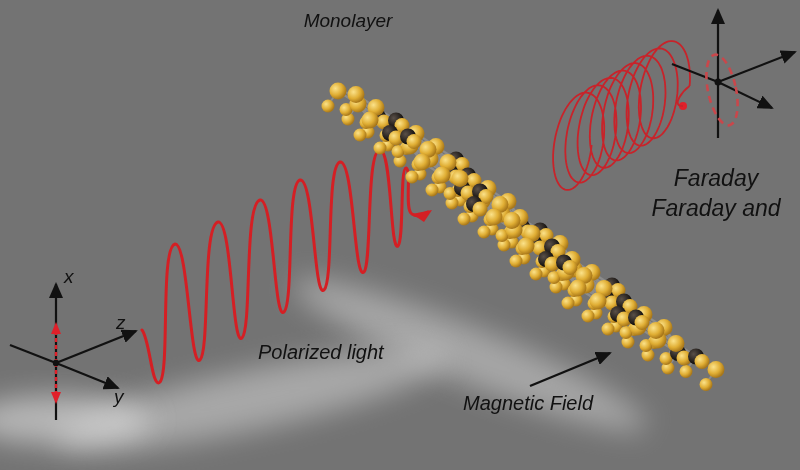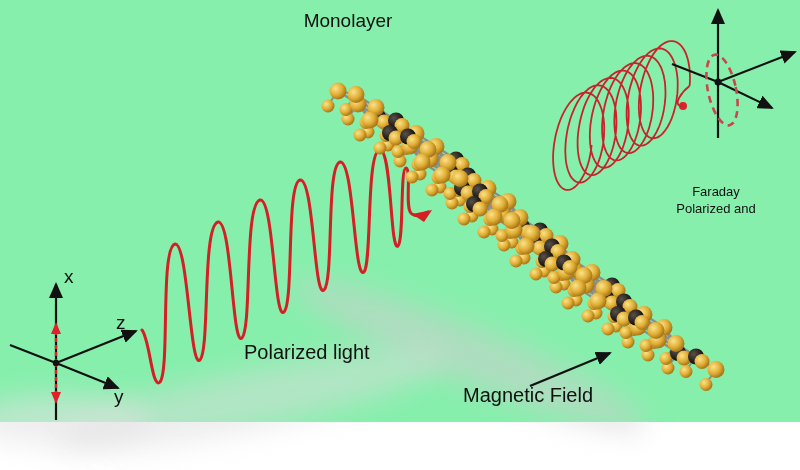--- a/index.html
+++ b/index.html
@@ -1,17 +1,17 @@
 <!DOCTYPE html>
 <html><head>
 <meta charset="utf-8">
 <style>
   html, body { margin:0; padding:0; }
   body { width:800px; height:470px; overflow:hidden; background:#ffffff; font-family:"Liberation Sans", sans-serif; }
-  #stage { position:relative; width:800px; height:422px; background:#86efac; }
+  #stage { position:relative; width:800px; height:470px; background:#737373;font-style:italic; }
   svg { position:absolute; left:0; top:0; }
   .label { position:absolute; color:#111; font-family:"Liberation Sans", sans-serif; line-height:1.12; white-space:nowrap; }
   .center { text-align:center; }
 </style>
 </head>
 <body>
 
 <div id="stage">
   <svg width="800" height="470" viewBox="0 0 800 470">
     <defs>
@@ -648,25 +648,25 @@
 
     <g>
       <line x1="530" y1="386" x2="610" y2="353" stroke="#111" stroke-width="2.4" marker-end="url(#arrowBig)"></line>
     </g>
   </svg>
 
   <div class="label center" style="left:248px; top:10px; width:200px; font-size:19px;">
     <div>Monolayer</div>
   </div>
 
-  <div class="label center" style="left:636px; top:184px; width:160px; font-size:13px; line-height:1.3;">
+  <div class="label center" style="left:636px; top:164px; width:160px; font-size:23px; line-height:1.3;">
     <div>Faraday</div>
-    <div>Polarized and</div>
+    <div>Faraday and</div>
   </div>
 
-  <div class="label" style="left:244px; top:341px; font-size:20px;">Polarized light</div>
-
-  <div class="label" style="left:463px; top:384px; font-size:20px;">Magnetic Field</div>
+  <div class="label" style="left:258px; top:341px; font-size:20px;">Polarized light</div>
+
+  <div class="label" style="left:463px; top:392px; font-size:20px;">Magnetic Field</div>
 
   <div class="label" style="left:64px; top:266px; font-size:19px;">x</div>
   <div class="label" style="left:116px; top:312px; font-size:19px;">z</div>
   <div class="label" style="left:114px; top:386px; font-size:19px;">y</div>
 </div>
 
 </body></html>

